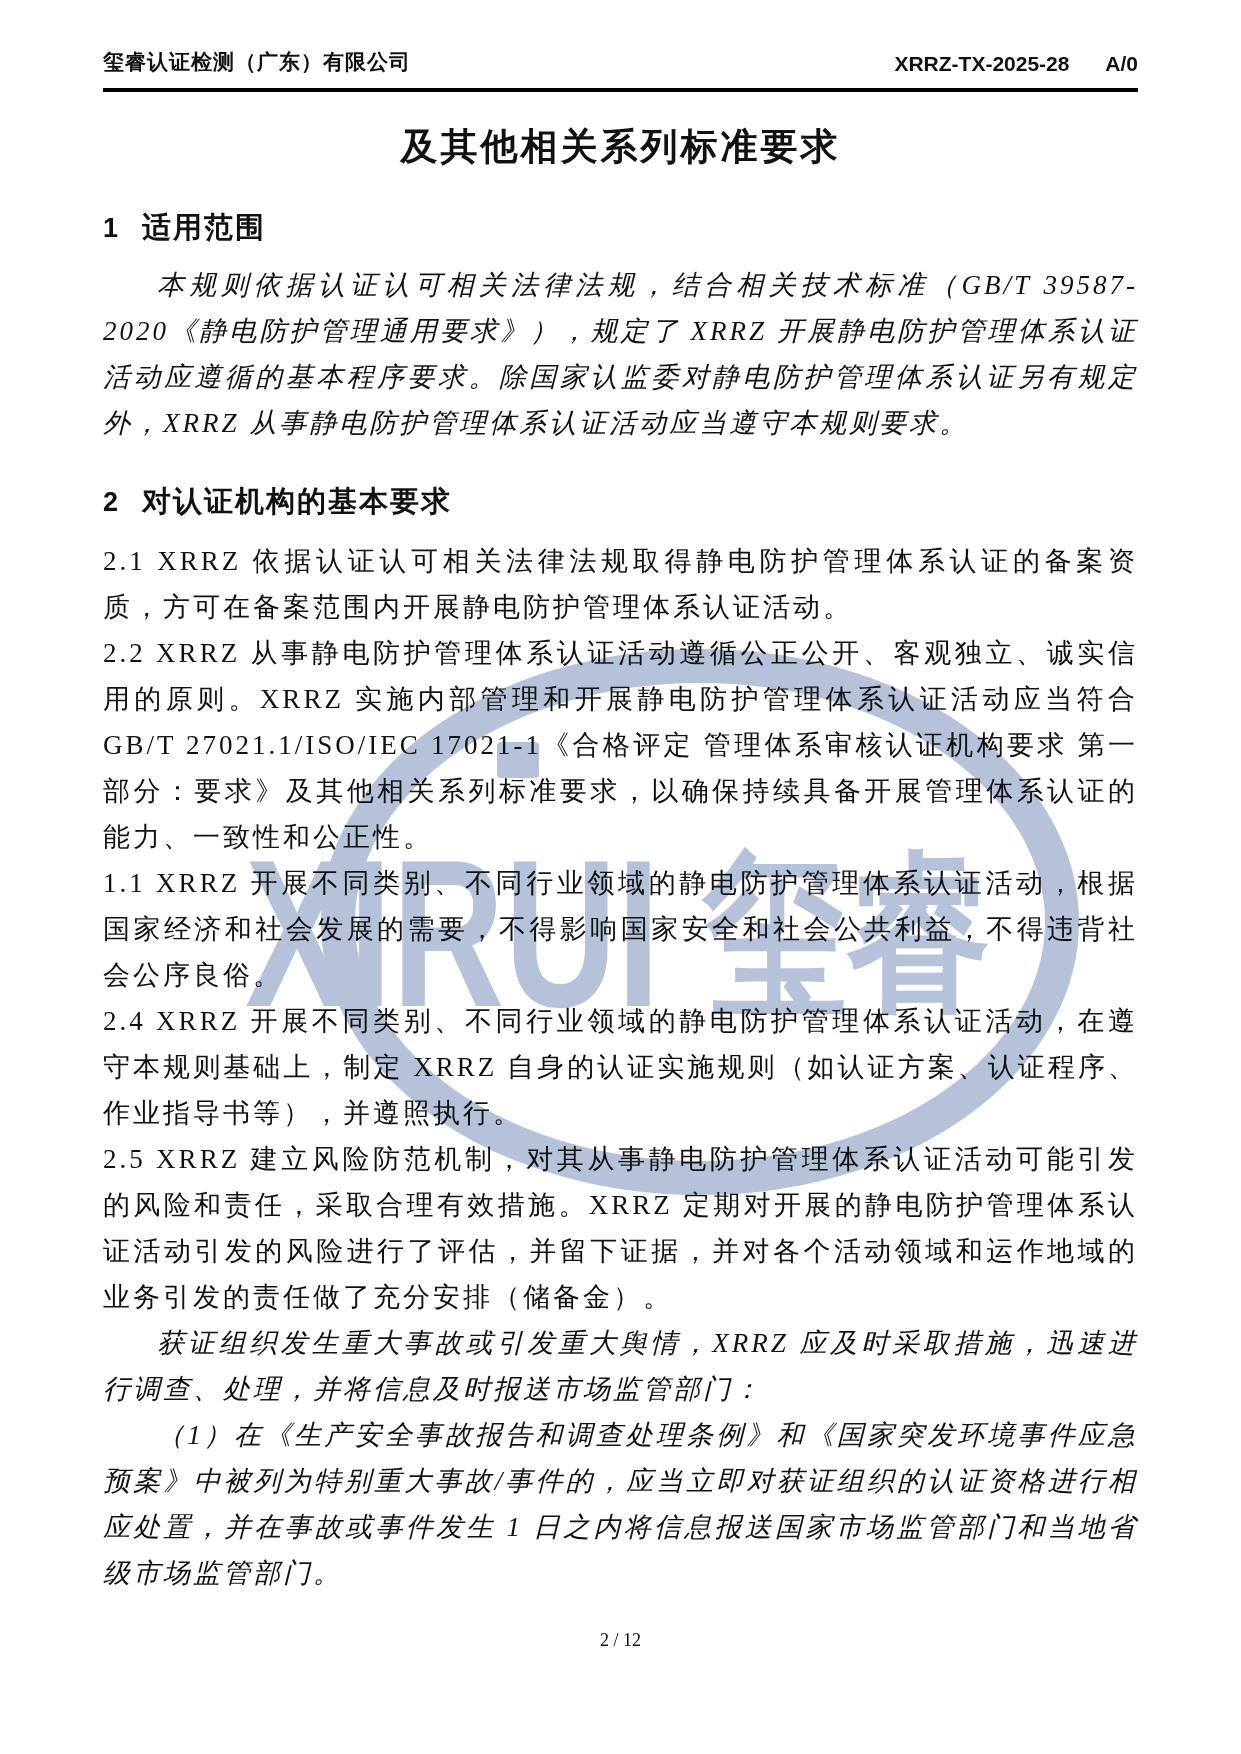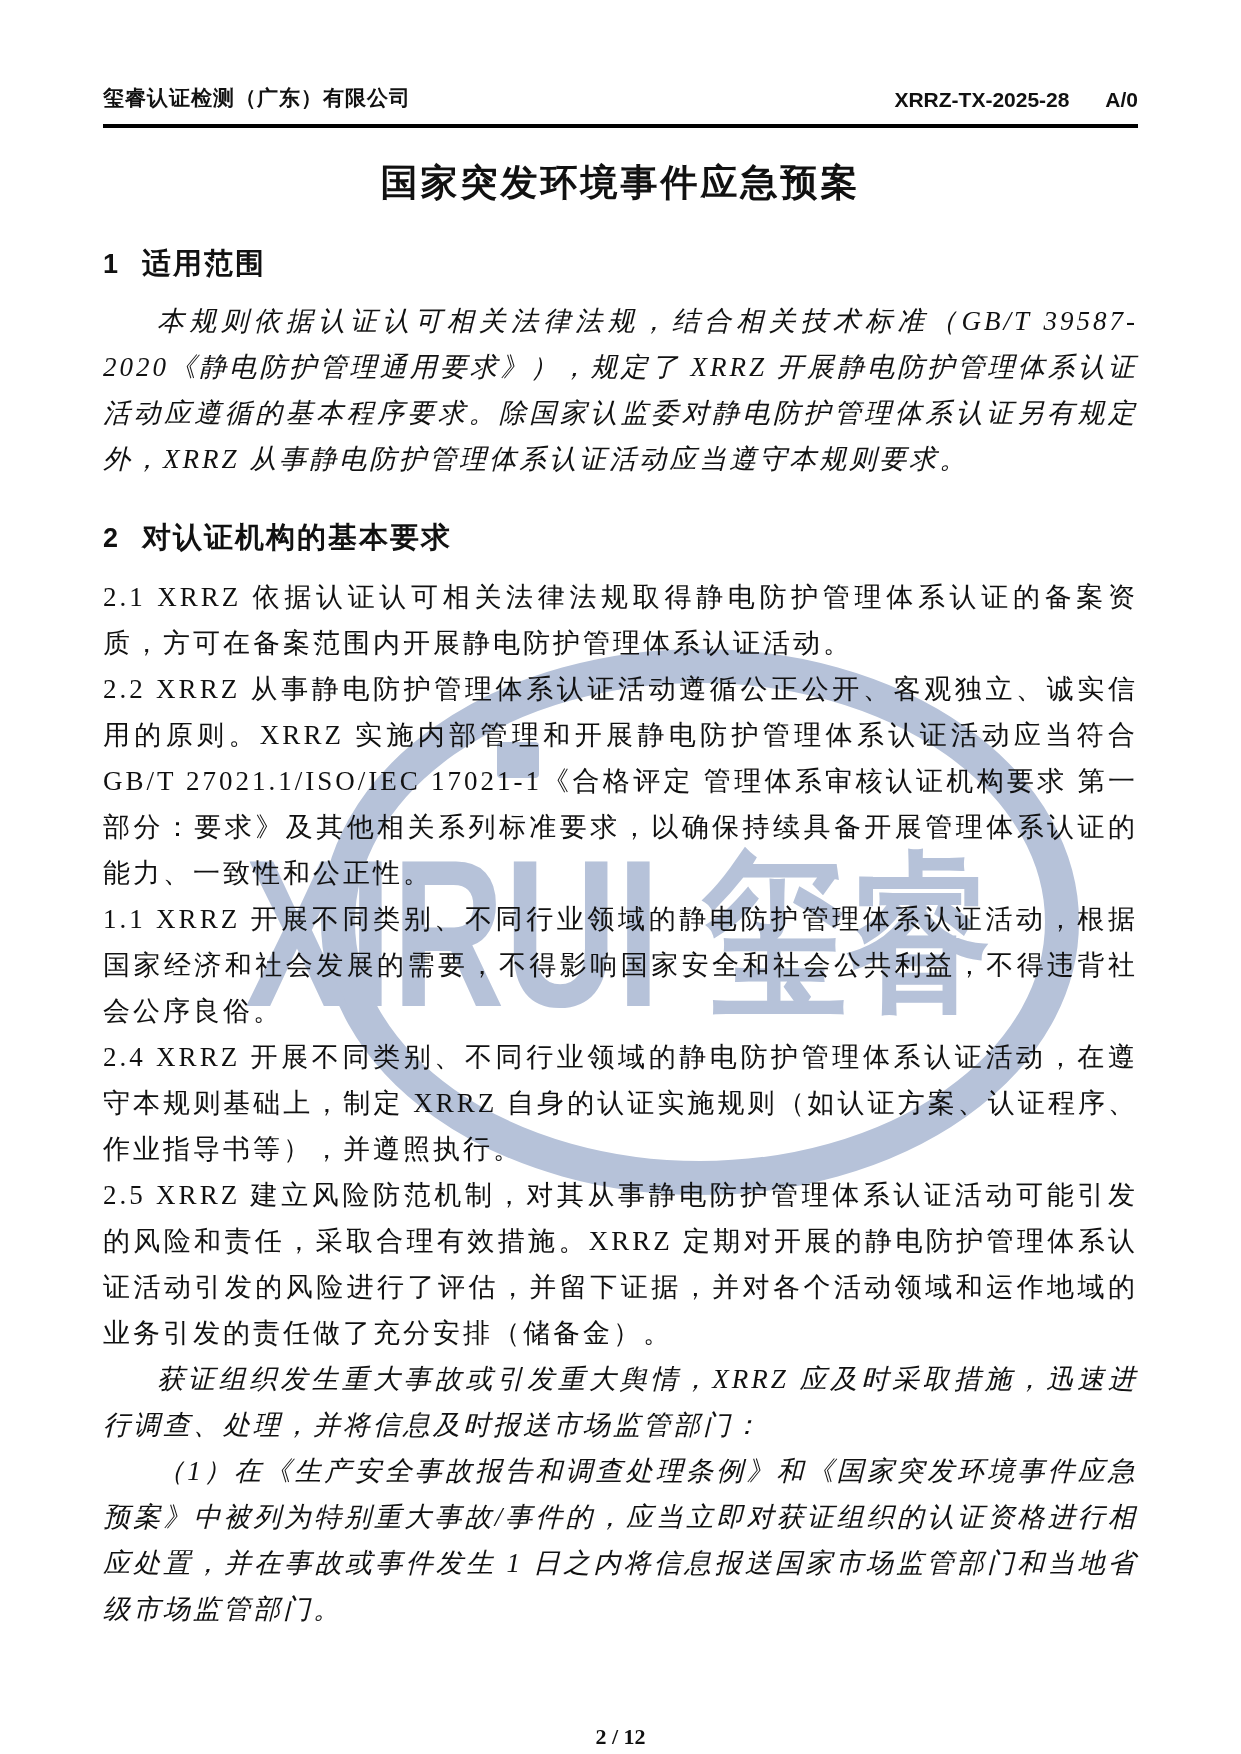--- a/index.html
+++ b/index.html
@@ -16,21 +16,21 @@
   .watermark {
     position: absolute;
     left: 0; top: 0;
     width: 1241px; height: 1754px;
     z-index: 0;
     pointer-events: none;
   }
   .content {
     position: relative;
     z-index: 1;
-    padding: 84px 103px 0 103px;
+    padding: 48px 103px 0 103px;
   }
   .doc-header {
     display: flex;
     justify-content: space-between;
     align-items: flex-end;
     font-family: "Liberation Sans", sans-serif;
     font-weight: bold;
     font-size: 21px;
     padding-bottom: 12px;
     border-bottom: 4px solid #000000;
@@ -63,27 +63,27 @@
     margin: 0;
     font-size: 27px;
     line-height: 46px;
     letter-spacing: 3px;
     text-align: justify;
   }
   .para.indent { text-indent: 2em; font-style: italic; }
   .footer {
     position: absolute;
     left: 0;
-    top: 1724px;
+    top: 1630px;
     width: 100%;
     text-align: center;
     z-index: 1;
     font-family: "Liberation Serif", serif;
-    font-weight: bold;
-    font-size: 22px;
+    font-weight: normal;
+    font-size: 18px;
     color: #111111;
   }
 </style>
 </head>
 <body>
 
 <div class="page">
 
   <svg class="watermark" viewBox="0 0 1241 1754" xmlns="http://www.w3.org/2000/svg" aria-hidden="true">
     <ellipse cx="700" cy="922" rx="362" ry="256" fill="none" stroke-width="34" stroke="#b6c2d9"></ellipse>
@@ -95,21 +95,21 @@
   <div class="content">
 
     <div class="doc-header">
       <span class="company">玺睿认证检测（广东）有限公司</span>
       <span class="doc-code-wrap">
         <span>XRRZ-TX-2025-28</span>
         <span class="doc-revision">A/0</span>
       </span>
     </div>
 
-    <h1 class="doc-title">国家突发环境事件应急预案</h1>
+    <h1 class="doc-title">及其他相关系列标准要求</h1>
 
     <h2 class="section-heading">
       <span class="sec-num">1</span>
       <span>适用范围</span>
     </h2>
 
     <p class="para indent">本规则依据认证认可相关法律法规，结合相关技术标准（GB/T 39587-2020《静电防护管理通用要求》），规定了 XRRZ 开展静电防护管理体系认证活动应遵循的基本程序要求。除国家认监委对静电防护管理体系认证另有规定外，XRRZ 从事静电防护管理体系认证活动应当遵守本规则要求。</p>
 
     <h2 class="section-heading second">
       <span class="sec-num">2</span>

